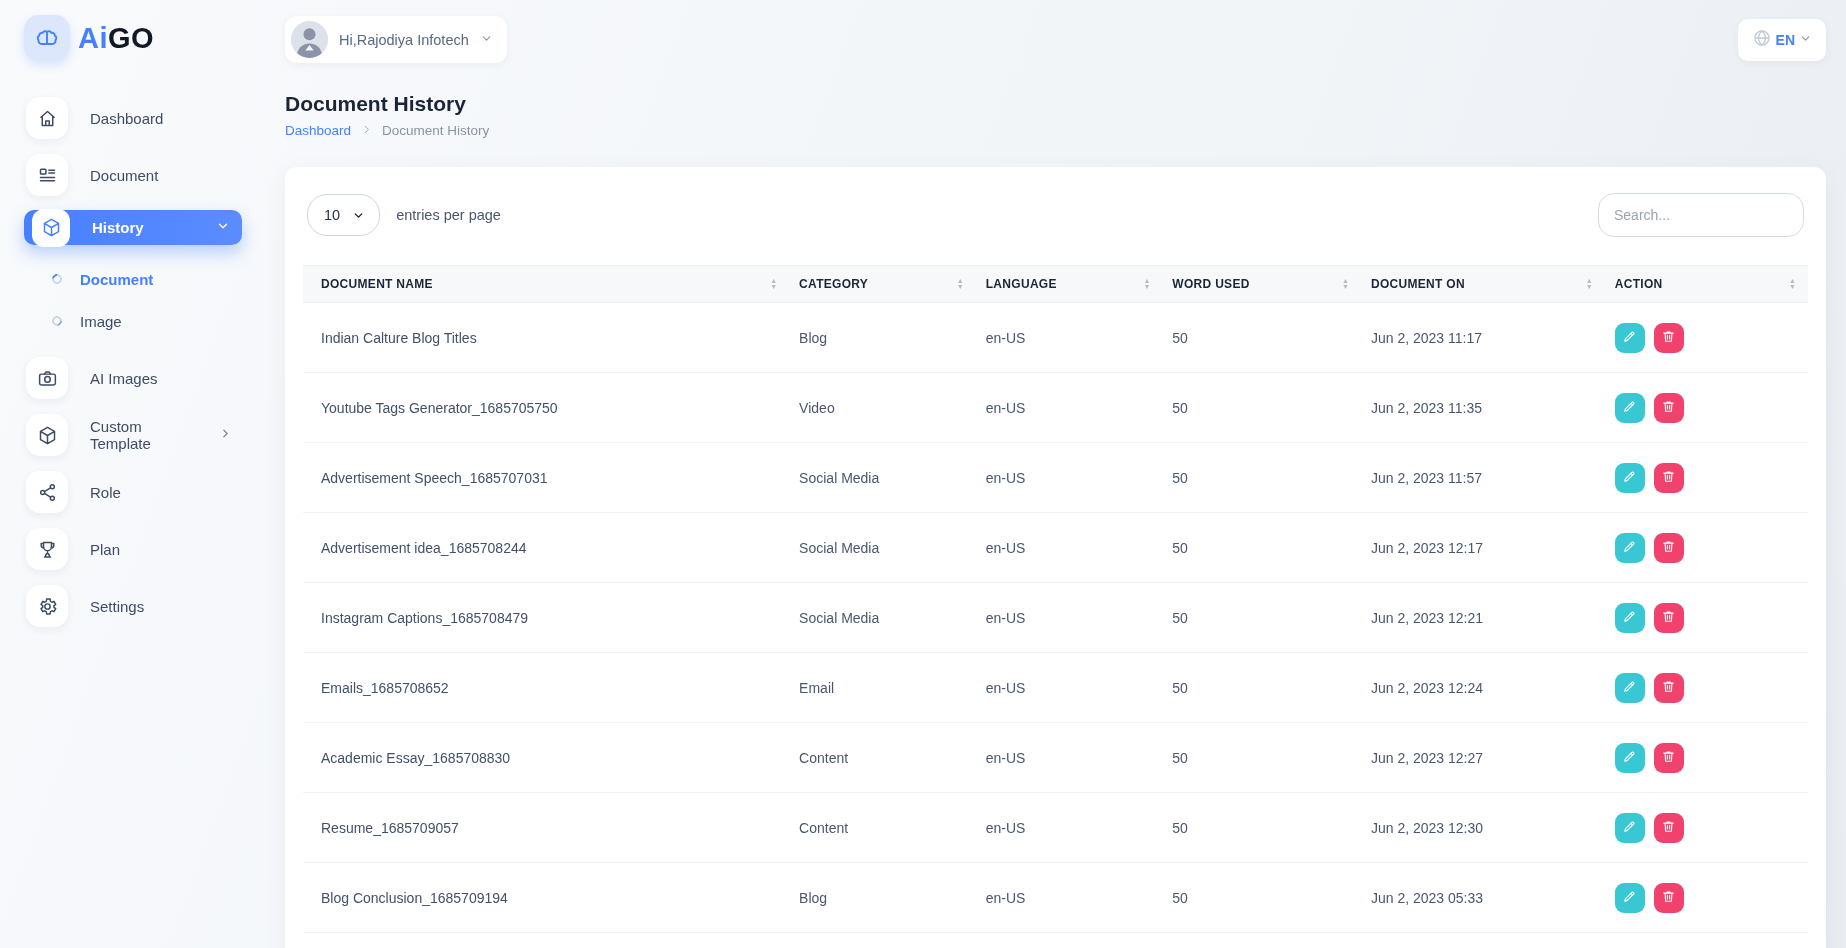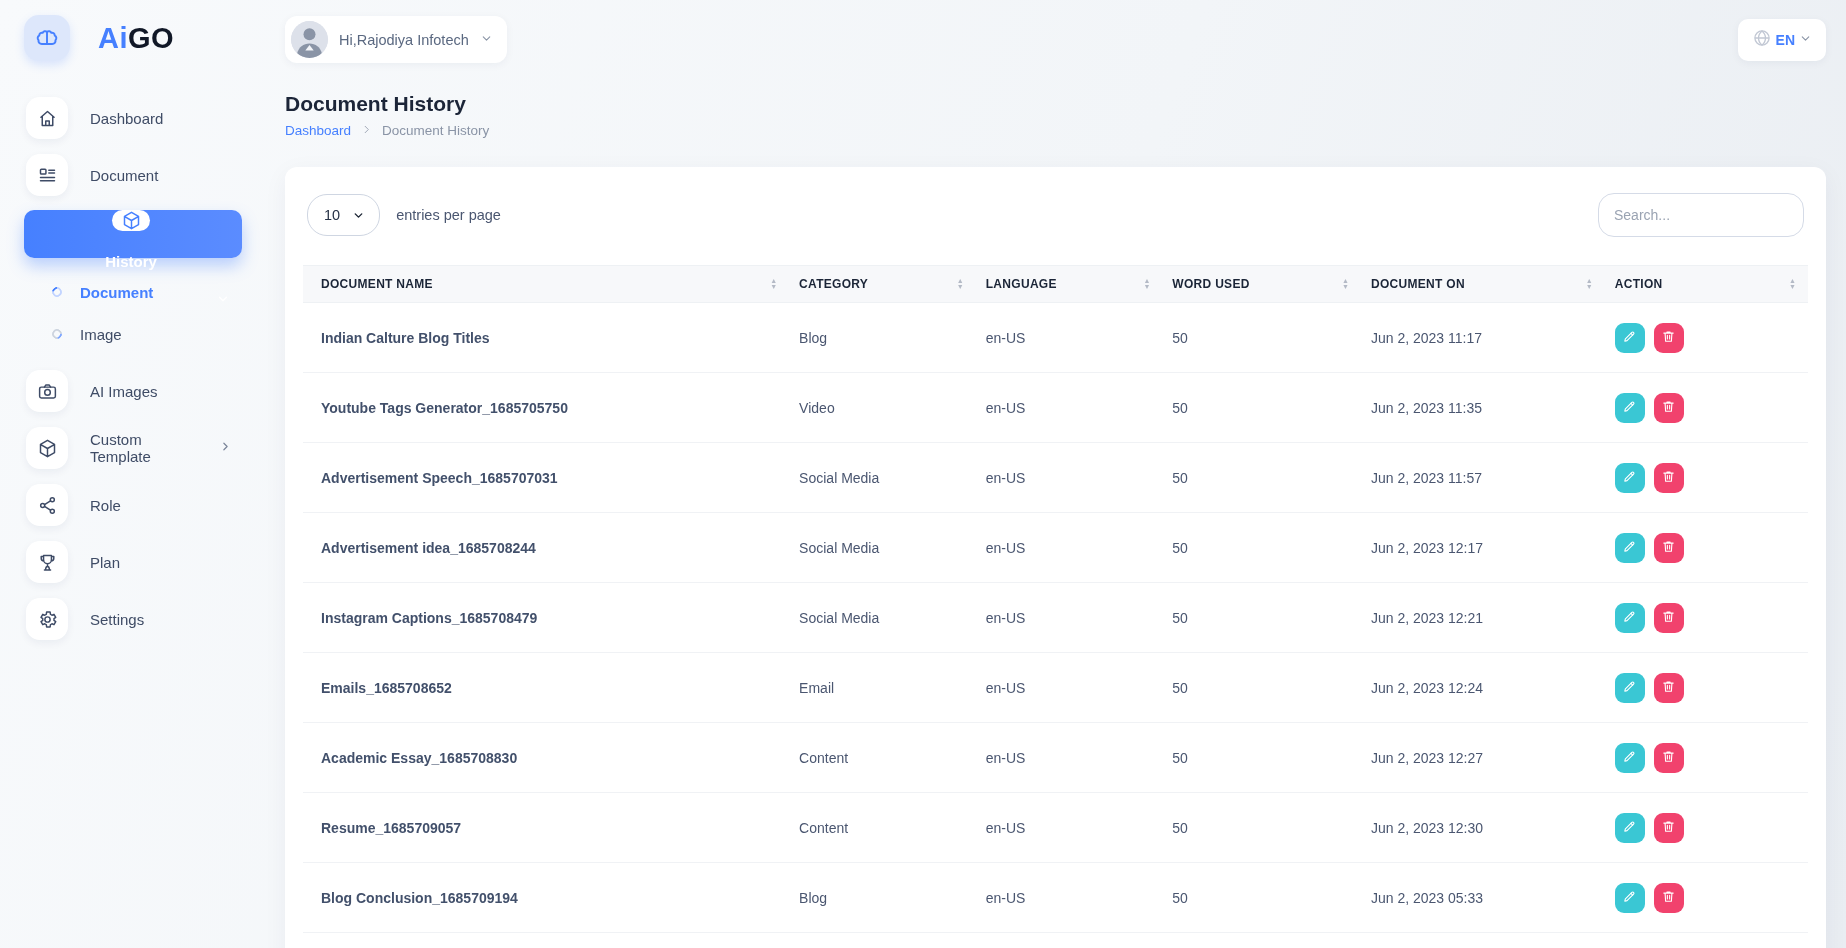--- a/index.html
+++ b/index.html
@@ -4,37 +4,37 @@
 <style>
   * { margin:0; padding:0; box-sizing:border-box; }
   html,body { width:1846px; height:948px; overflow:hidden; }
   body {
     font-family:"Liberation Sans","DejaVu Sans",sans-serif;
     background:linear-gradient(110deg,#f8fafc 0%,#f2f5f8 55%,#e9edf2 100%);
     color:#42506b;
   }
   
   .sidebar { position:fixed; left:0; top:0; bottom:0; width:258px; padding:14px 16px 0 24px; }
-  .logo-row { display:flex; align-items:center; gap:28px; height:48px; }
+  .logo-row { display:flex; align-items:center; gap:8px; height:48px; }
   .logo-mark { width:46px; height:46px; border-radius:15px; background:#dde7fb;
     display:flex; align-items:center; justify-content:center;
     box-shadow:0 4px 10px rgba(70,128,255,.18); }
   .logo-text { font-size:29px; font-weight:800; letter-spacing:.5px; color:#111827; }
   .logo-text .blue { color:#4680ff; }
   .nav { margin-top:34px; }
   .nav-item { display:flex; align-items:center; gap:22px; height:44px; margin-bottom:13px;
     padding-left:2px; border-radius:10px; cursor:pointer; }
   .nav-ic-box { width:42px; height:42px; min-width:42px; border-radius:14px; background:#fff;
     display:flex; align-items:center; justify-content:center;
     box-shadow:0 3px 8px rgba(25,39,77,.06); }
   .nav-ic-box svg { width:21px; height:21px; stroke:#3e4b66; fill:none;
     stroke-width:1.7; stroke-linecap:round; stroke-linejoin:round; }
   .nav-label { font-size:15px; font-weight:500; color:#3f4c66; }
   .nav-item.active { background:linear-gradient(90deg,#4680ff,#5b8cff);
-    box-shadow:0 8px 16px rgba(70,128,255,.35); height:48px; padding:0 12px 0 8px;flex-direction:column; }
+    box-shadow:0 8px 16px rgba(70,128,255,.35); height:35px; padding:0 12px 0 8px; }
   .nav-item.active .nav-ic-box { width:38px; height:38px; min-width:38px; border-radius:12px; box-shadow:none; }
   .nav-item.active .nav-ic-box svg { stroke:#4680ff; }
   .nav-item.active .nav-label { color:#fff; font-weight:700; }
   .nav-item.active .chev { margin-left:auto; }
   .nav-item.active .chev svg { width:14px; height:14px; stroke:#fff; fill:none; stroke-width:2.2;
     stroke-linecap:round; stroke-linejoin:round; }
   .chev-right { margin-left:auto; margin-right:10px; }
   .chev-right svg { width:13px; height:13px; stroke:#7a8499; fill:none; stroke-width:2.2;
     stroke-linecap:round; stroke-linejoin:round; }
   .sub-list { margin:8px 0 14px; }
@@ -79,21 +79,21 @@
   
   table { width:100%; border-collapse:collapse; table-layout:fixed; }
   thead th { background:#f7f8fa; border-top:1px solid #eef1f4; border-bottom:1px solid #eef1f4;
     padding:11px 10px; text-align:right; cursor:pointer; }
   thead th:first-child { padding-left:18px; }
   .th-inner { display:flex; align-items:center; justify-content:space-between; }
   .th-label { font-size:12px; font-weight:700; color:#1b2537; letter-spacing:.3px; white-space:nowrap; }
   .sort-arrows { display:flex; flex-direction:column; line-height:6.5px; font-size:7px; color:#b4bac6; margin-right:2px; }
   tbody td { padding:19.5px 10px; border-bottom:1px solid #f0f2f5; font-size:14px; color:#4a5670;
     white-space:nowrap; overflow:hidden; }
-  tbody td:first-child { padding-left:18px; color:#42506b;font-weight:bold; }
+  tbody td:first-child { padding-left:18px; color:#42506b; }
   th.c1{width:32.3%} th.c2{width:12.4%} th.c3{width:12.4%} th.c4{width:13.2%} th.c5{width:16.2%} th.c6{width:13.5%}
   .actions { display:flex; gap:9px; }
   .act-btn { width:30px; height:30px; border:none; border-radius:9px; display:flex; align-items:center;
     justify-content:center; cursor:pointer; }
   .act-btn svg { width:15px; height:15px; stroke:#fff; fill:none; stroke-width:1.8; stroke-linecap:round; stroke-linejoin:round; }
   .btn-edit { background:#3ac7d4; }
   .btn-del { background:#f1426d; }
 </style>
 </head>
 <body>

